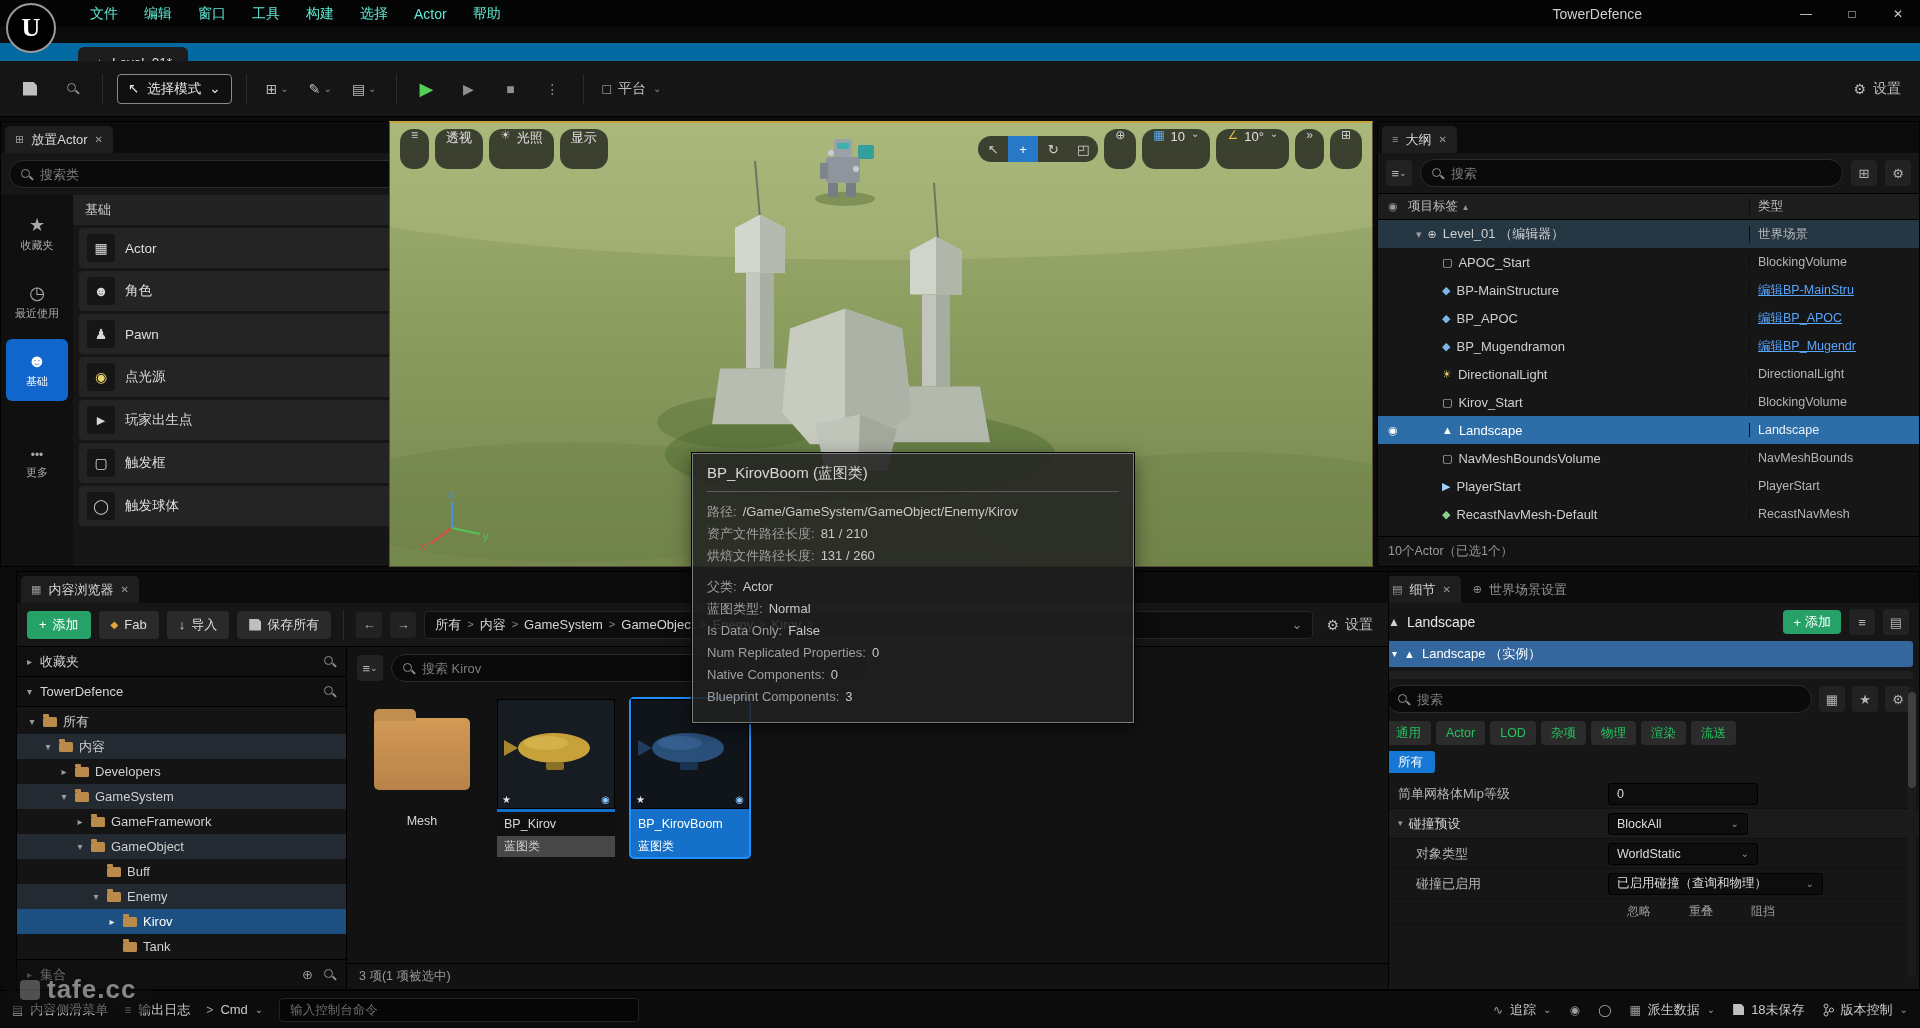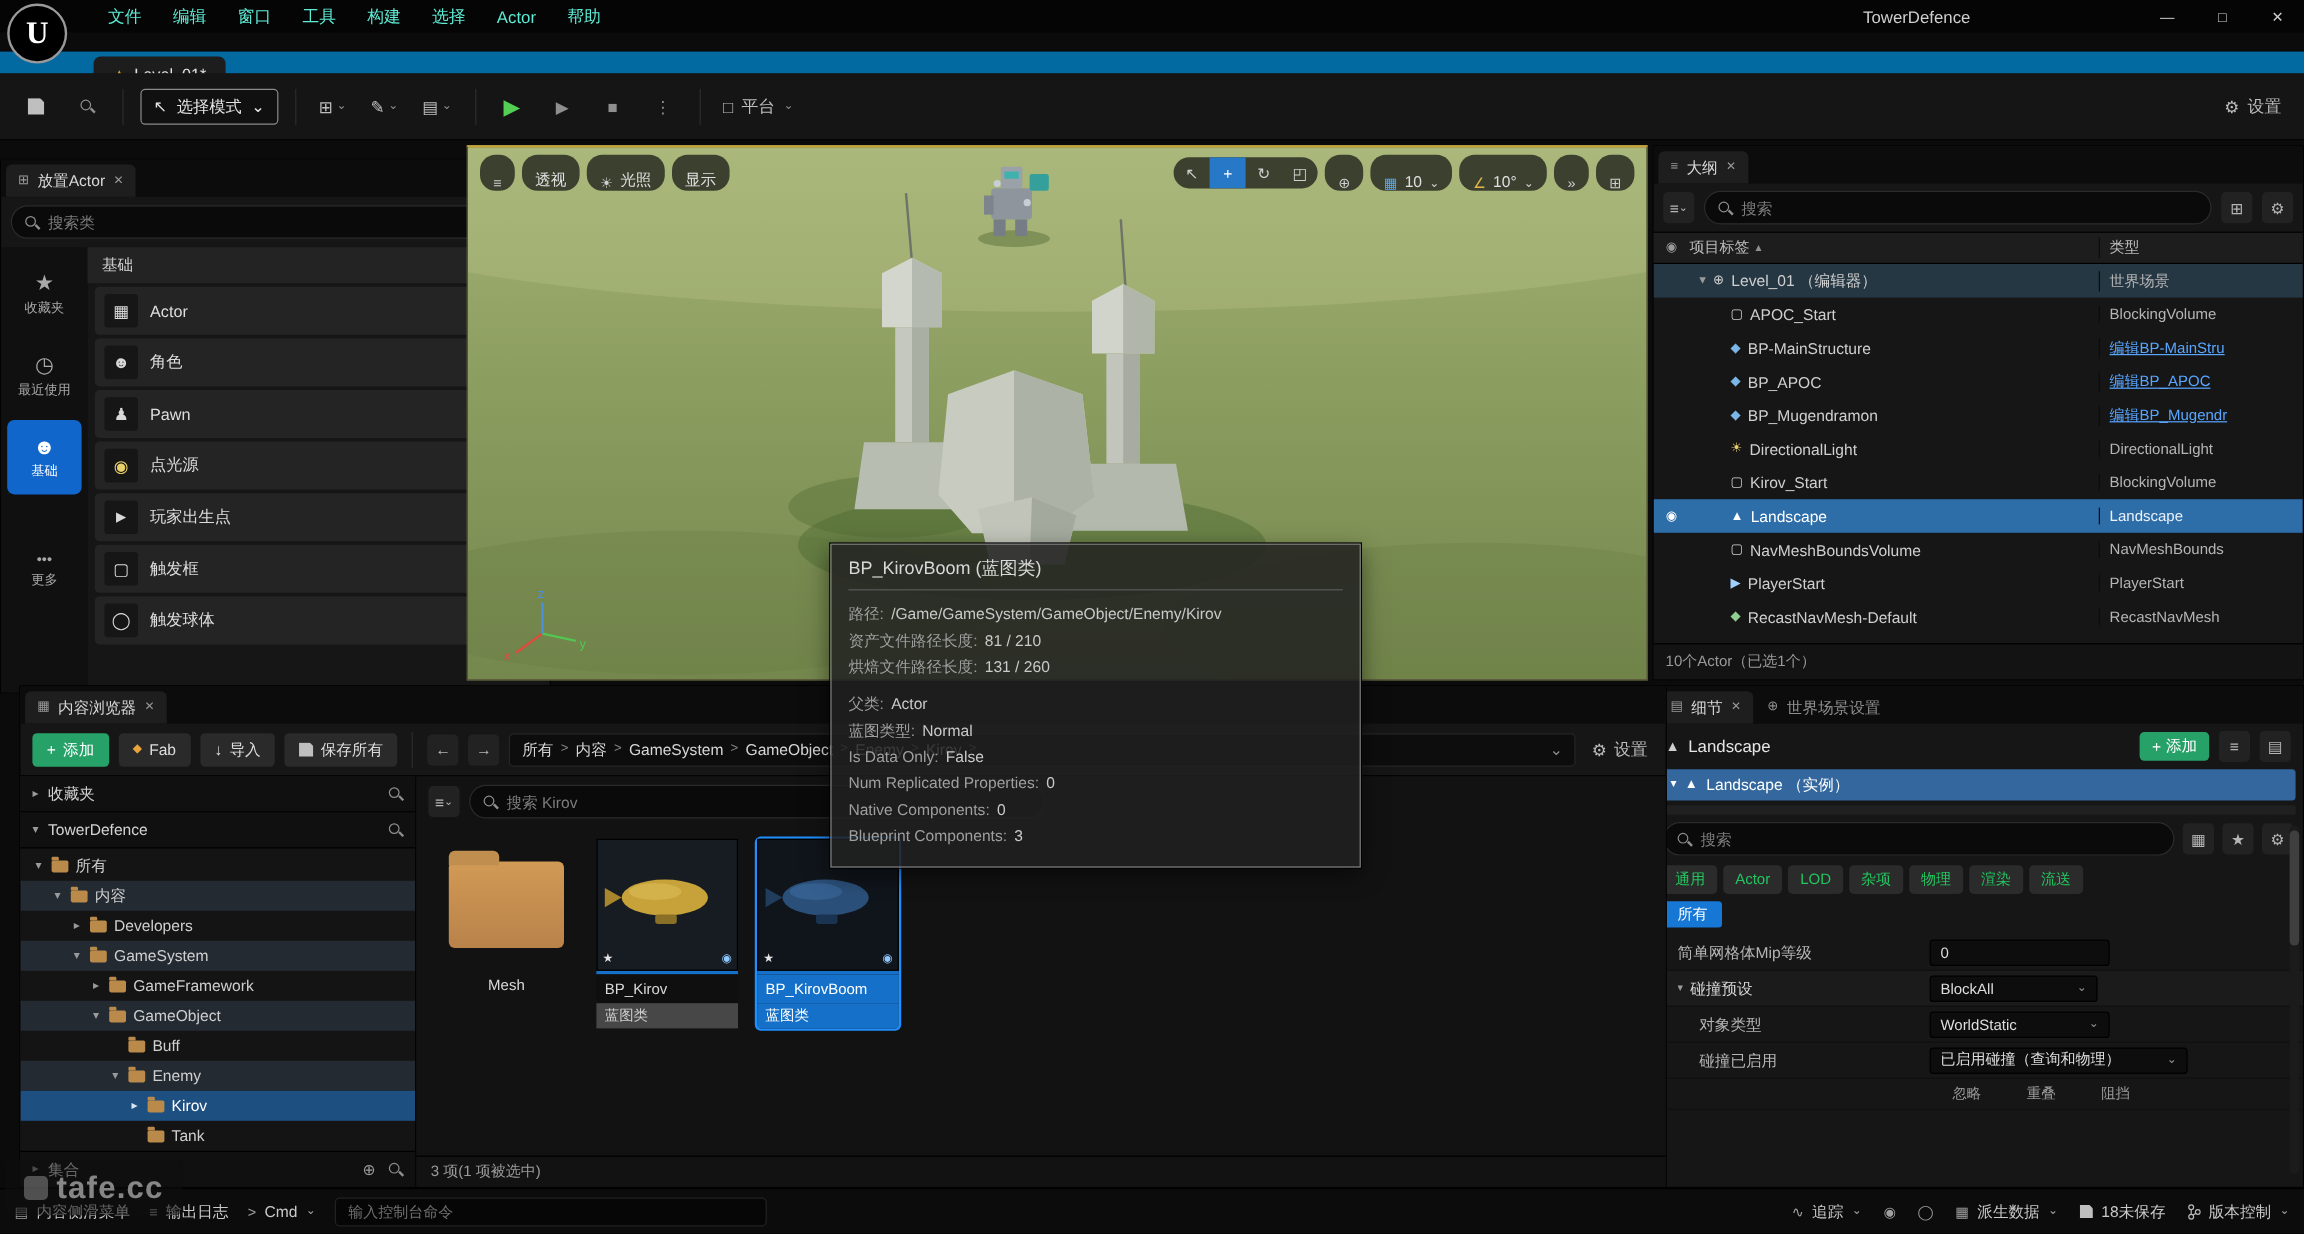--- a/index.html
+++ b/index.html
@@ -52,40 +52,40 @@
   .panel{position:absolute;background:#161616;border:1px solid #020202;display:flex;flex-direction:column}
   .tabstrip{height:31px;background:#0c0c0c;display:flex;align-items:flex-end;gap:2px;padding-left:4px;flex:none}
   .ptab{height:27px;background:#1e1e1e;border-radius:5px 5px 0 0;display:flex;align-items:center;gap:7px;padding:0 10px;font-size:13px;color:#d8d8d8}
   .ptab.inactive{background:transparent;color:#8f8f8f}
   .ptab .ic-close{font-size:10px;color:#9a9a9a}
   .searchpill{display:flex;align-items:center;gap:7px;background:#0a0a0a;border:1px solid #2b2b2b;border-radius:14px;height:28px;padding:0 10px;flex:1;min-width:0}
   .searchpill input{background:transparent;border:0;outline:0;color:#d8d8d8;font-size:13px;width:100%;font-family:inherit}
   .searchpill input::placeholder{color:#7d7d7d}
 
   
-  #place-actor{left:0;top:132px;width:459px;height:446px}
+  #place-actor{left:0;top:121px;width:459px;height:446px}
   #pa-search{padding:7px 8px}
   #pa-body{display:flex;flex:1;min-height:0}
   #pa-strip{width:72px;background:#101010;display:flex;flex-direction:column;align-items:center;padding-top:8px;gap:6px;flex:none}
   .pa-cat{width:62px;height:62px;border-radius:6px;display:flex;flex-direction:column;align-items:center;justify-content:center;gap:4px;color:#a8a8a8;font-size:11px}
   .pa-cat .ic{font-size:18px}
   .pa-cat.active{background:#1166cc;color:#fff}
   .pa-more{margin-top:26px}
   #pa-list{flex:1;display:flex;flex-direction:column;min-width:0}
   #pa-sechdr{height:30px;background:#232323;display:flex;align-items:center;padding:0 12px;font-size:13px;color:#d2d2d2;flex:none}
   .pa-item{height:40px;margin:3px 8px 0 6px;background:#242424;border-radius:4px;display:flex;align-items:center;gap:10px;padding:0 8px}
   .pa-ico{width:28px;height:28px;background:#161616;border-radius:3px;display:flex;align-items:center;justify-content:center;color:#d8d8d8;font-size:14px;flex:none}
   .pa-label{font-size:13.5px;color:#dedede;flex:1}
   .pa-grip{color:#565656;font-size:13px}
 
   
   #viewport{left:389px;top:121px;width:984px;height:446px;border:1px solid #58503a;border-top:2px solid #c8a43c;background:#7f9355;overflow:hidden}
   #vp-scene{position:absolute;left:0;top:0;width:100%;height:100%}
   .vp-bar{position:absolute;left:0;right:0;top:6px;display:flex;align-items:center;padding:0 10px;gap:6px;z-index:5}
-  .vpill{height:30px;background:rgba(18,18,18,.72);border-radius:13px;display:flex;align-items:flex-end;gap:6px;padding:0 11px;color:#e0e0e0;font-size:13px}
+  .vpill{height:40px;background:rgba(18,18,18,.72);border-radius:13px;display:flex;align-items:flex-start;gap:6px;padding:0 11px;color:#e0e0e0;font-size:13px}
   .vpill .ic{font-size:12px;color:#cfcfcf}
   .vgroup{height:26px;background:rgba(18,18,18,.72);border-radius:13px;display:flex;align-items:center;overflow:hidden}
   .vtool{width:30px;height:26px;display:flex;align-items:center;justify-content:center;color:#d0d0d0;font-size:13px}
   .vtool.active{background:#2878c8;color:#fff}
   #vp-axis{position:absolute;left:16px;bottom:14px;z-index:5}
 
   
   #asset-tooltip{left:692px;top:453px;width:442px;z-index:50;background:rgba(33,33,33,.86);border:1px solid #7e7e7e;box-shadow:0 0 0 1px #000,0 6px 18px rgba(0,0,0,.5);padding:10px 14px 14px;color:#c0c0c0}
   #asset-tooltip .tt-title{font-size:15px;color:#d8d8d8;padding-bottom:8px}
   #asset-tooltip .tt-div{height:1px;background:#5a5a5a;margin-bottom:9px}

